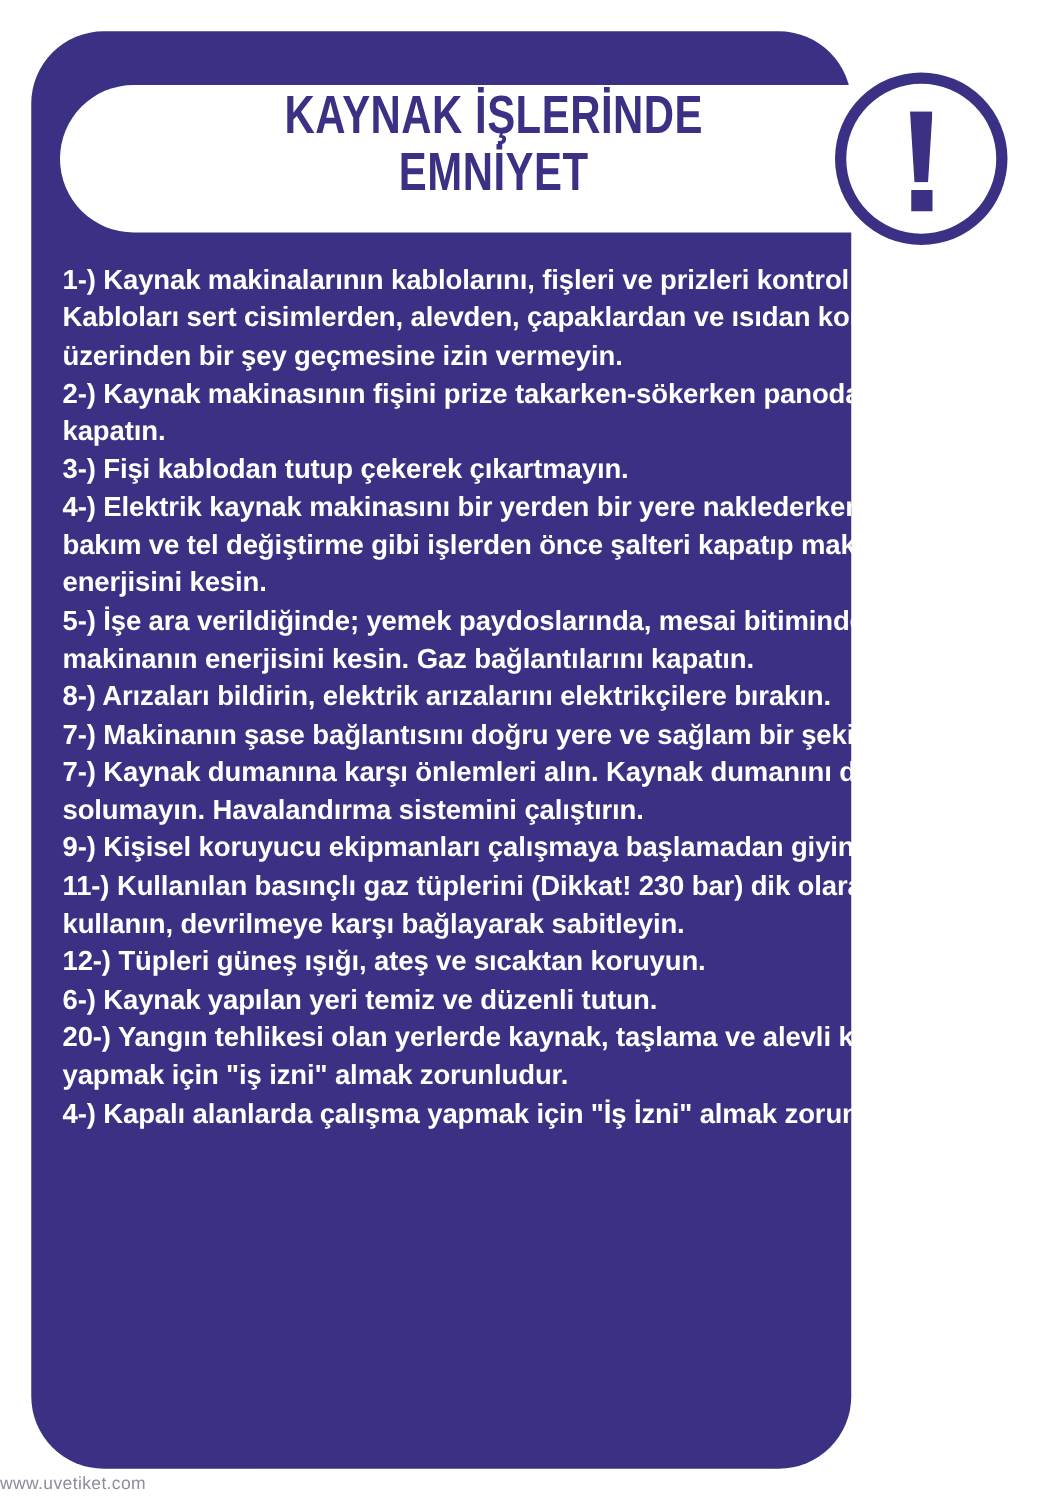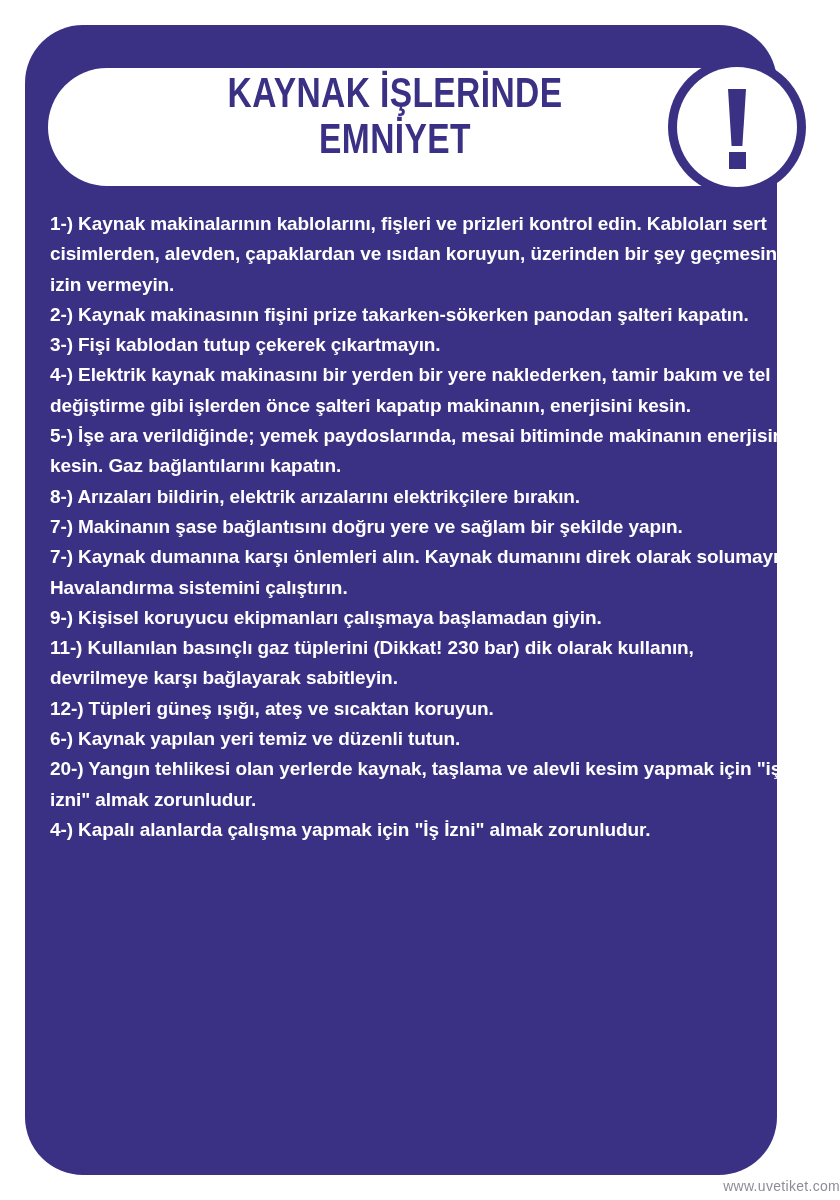--- a/index.html
+++ b/index.html
@@ -19,21 +19,21 @@
     width: 840px;
     height: 1200px;
     background: #ffffff;
   }
 
   
   .card {
     position: absolute;
     left: 25px;
     top: 25px;
-    width: 752px;
+    width: 656px;
     height: 1150px;
     background: #3a3185;
     border-radius: 58px;
     box-sizing: border-box;
   }
 
   
   .banner {
     position: absolute;
     left: 23px;
@@ -100,37 +100,37 @@
 
   
   .rules {
     position: absolute;
     left: 25px;
     top: 184px;
     width: 745px;
     color: #ffffff;
     font-family: "Liberation Sans", sans-serif;
     font-weight: 700;
-    font-size: 19px;
+    font-size: 22px;
     line-height: 30.3px;
     letter-spacing: -0.1px;
   }
   .rule {
     margin: 0;
     padding: 0;
     text-align: left;
   }
 
   
   .footer {
     position: absolute;
     left: 0;
     top: 1178px;
     width: 840px;
-    text-align: right;
+    text-align: left;
     color: #8d8d99;
     font-family: "Liberation Sans", sans-serif;
     font-weight: 400;
     font-size: 14px;
     letter-spacing: 0.3px;
   }
 </style>
 </head>
 <body>
 

